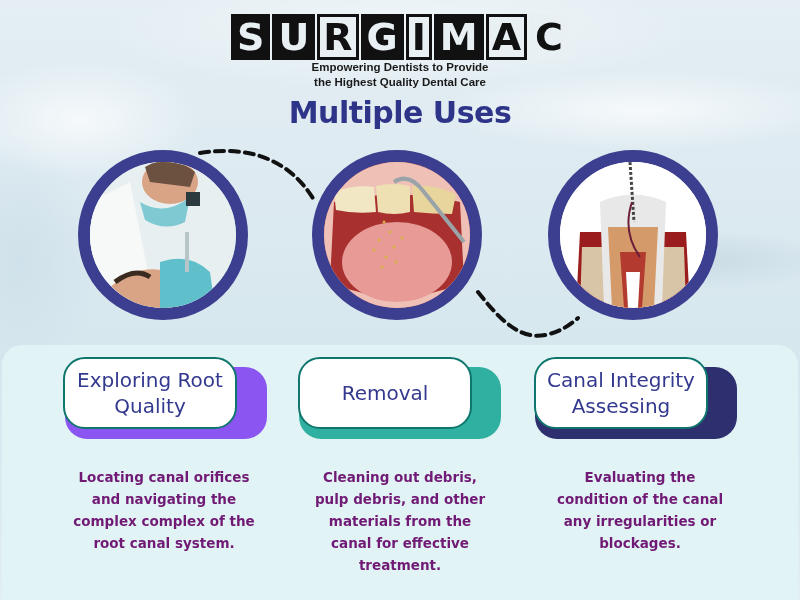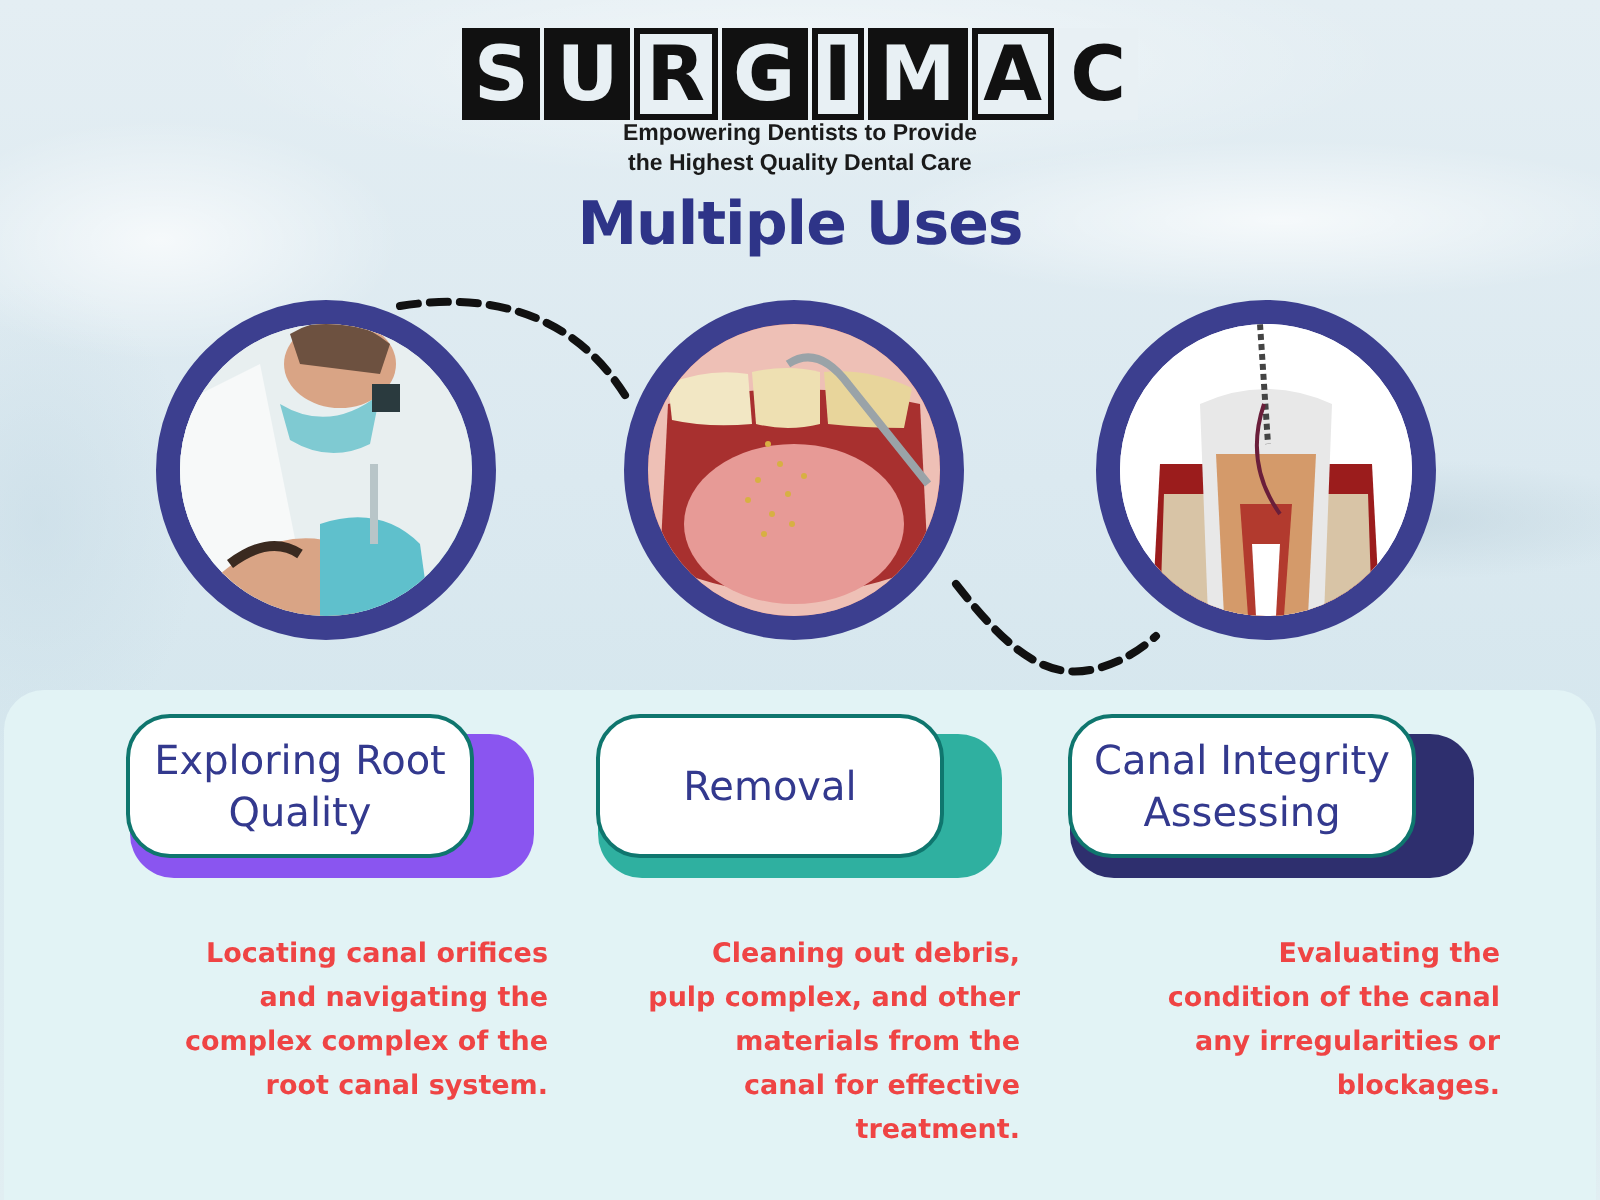--- a/index.html
+++ b/index.html
@@ -73,23 +73,23 @@
     display: flex; align-items: center; justify-content: center;
     text-align: center;
     font-family: "DejaVu Sans", sans-serif;
     font-size: 20px; line-height: 26px; color: #33398e;
   }
   .card-shadow {
     position: absolute; top: 367px; width: 202px; height: 72px;
     border-radius: 22px;
   }
   .desc {
-    position: absolute; top: 466px; width: 220px; text-align: right;
-    font-family: "DejaVu Sans", sans-serif;
-    font-weight: bold; font-size: 13.5px; line-height: 22px; color: #ef4444;
+    position: absolute; top: 466px; width: 220px; text-align: center;
+    font-family: "DejaVu Sans", sans-serif;
+    font-weight: bold; font-size: 13.5px; line-height: 22px; color: #701a75;
   }
 </style>
 </head>
 <body>
 
 <div class="bg-blur"></div>
 
 <div class="logo-wrap">
   <div class="logo">
     <span class="dark">S</span>
@@ -189,21 +189,21 @@
 </div>
 
 <div class="desc" style="left:54px;">
   <div>Locating canal orifices</div>
   <div>and navigating the</div>
   <div>complex complex of the</div>
   <div>root canal system.</div>
 </div>
 <div class="desc" style="left:290px;">
   <div>Cleaning out debris,</div>
-  <div>pulp complex, and other</div>
+  <div>pulp debris, and other</div>
   <div>materials from the</div>
   <div>canal for effective</div>
   <div>treatment.</div>
 </div>
 <div class="desc" style="left:530px;">
   <div>Evaluating the</div>
   <div>condition of the canal</div>
   <div>any irregularities or</div>
   <div>blockages.</div>
 </div>

